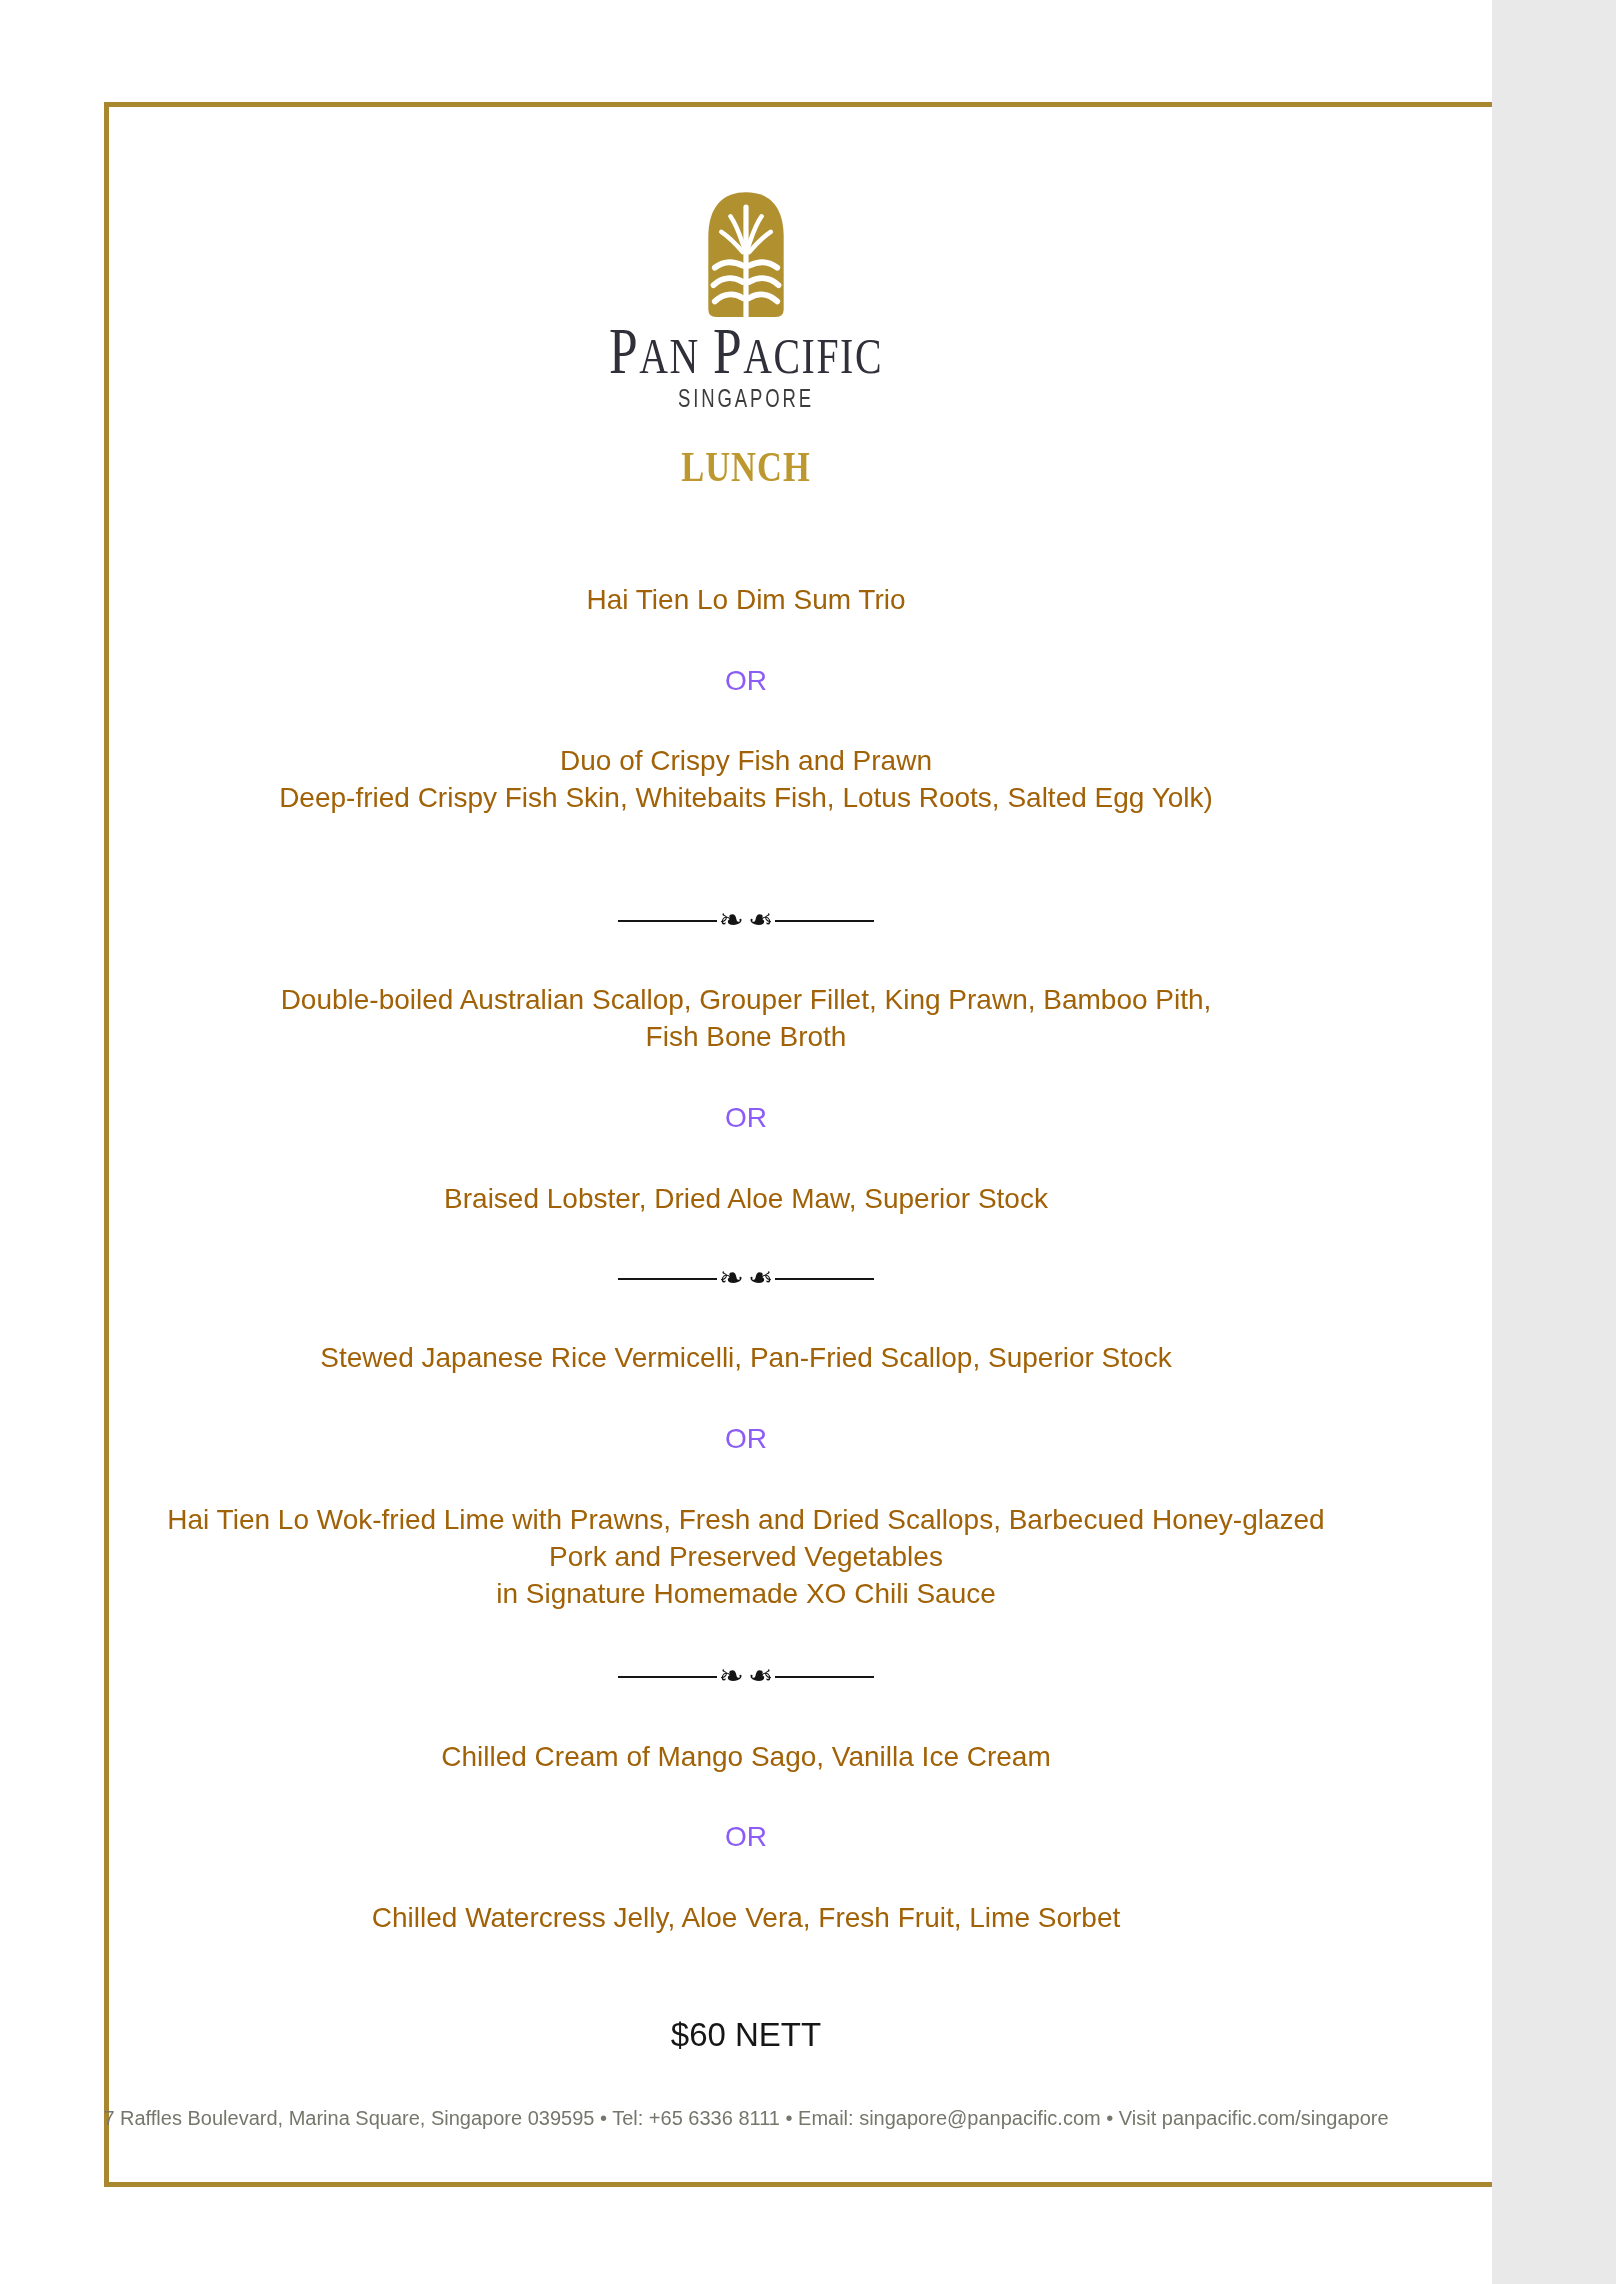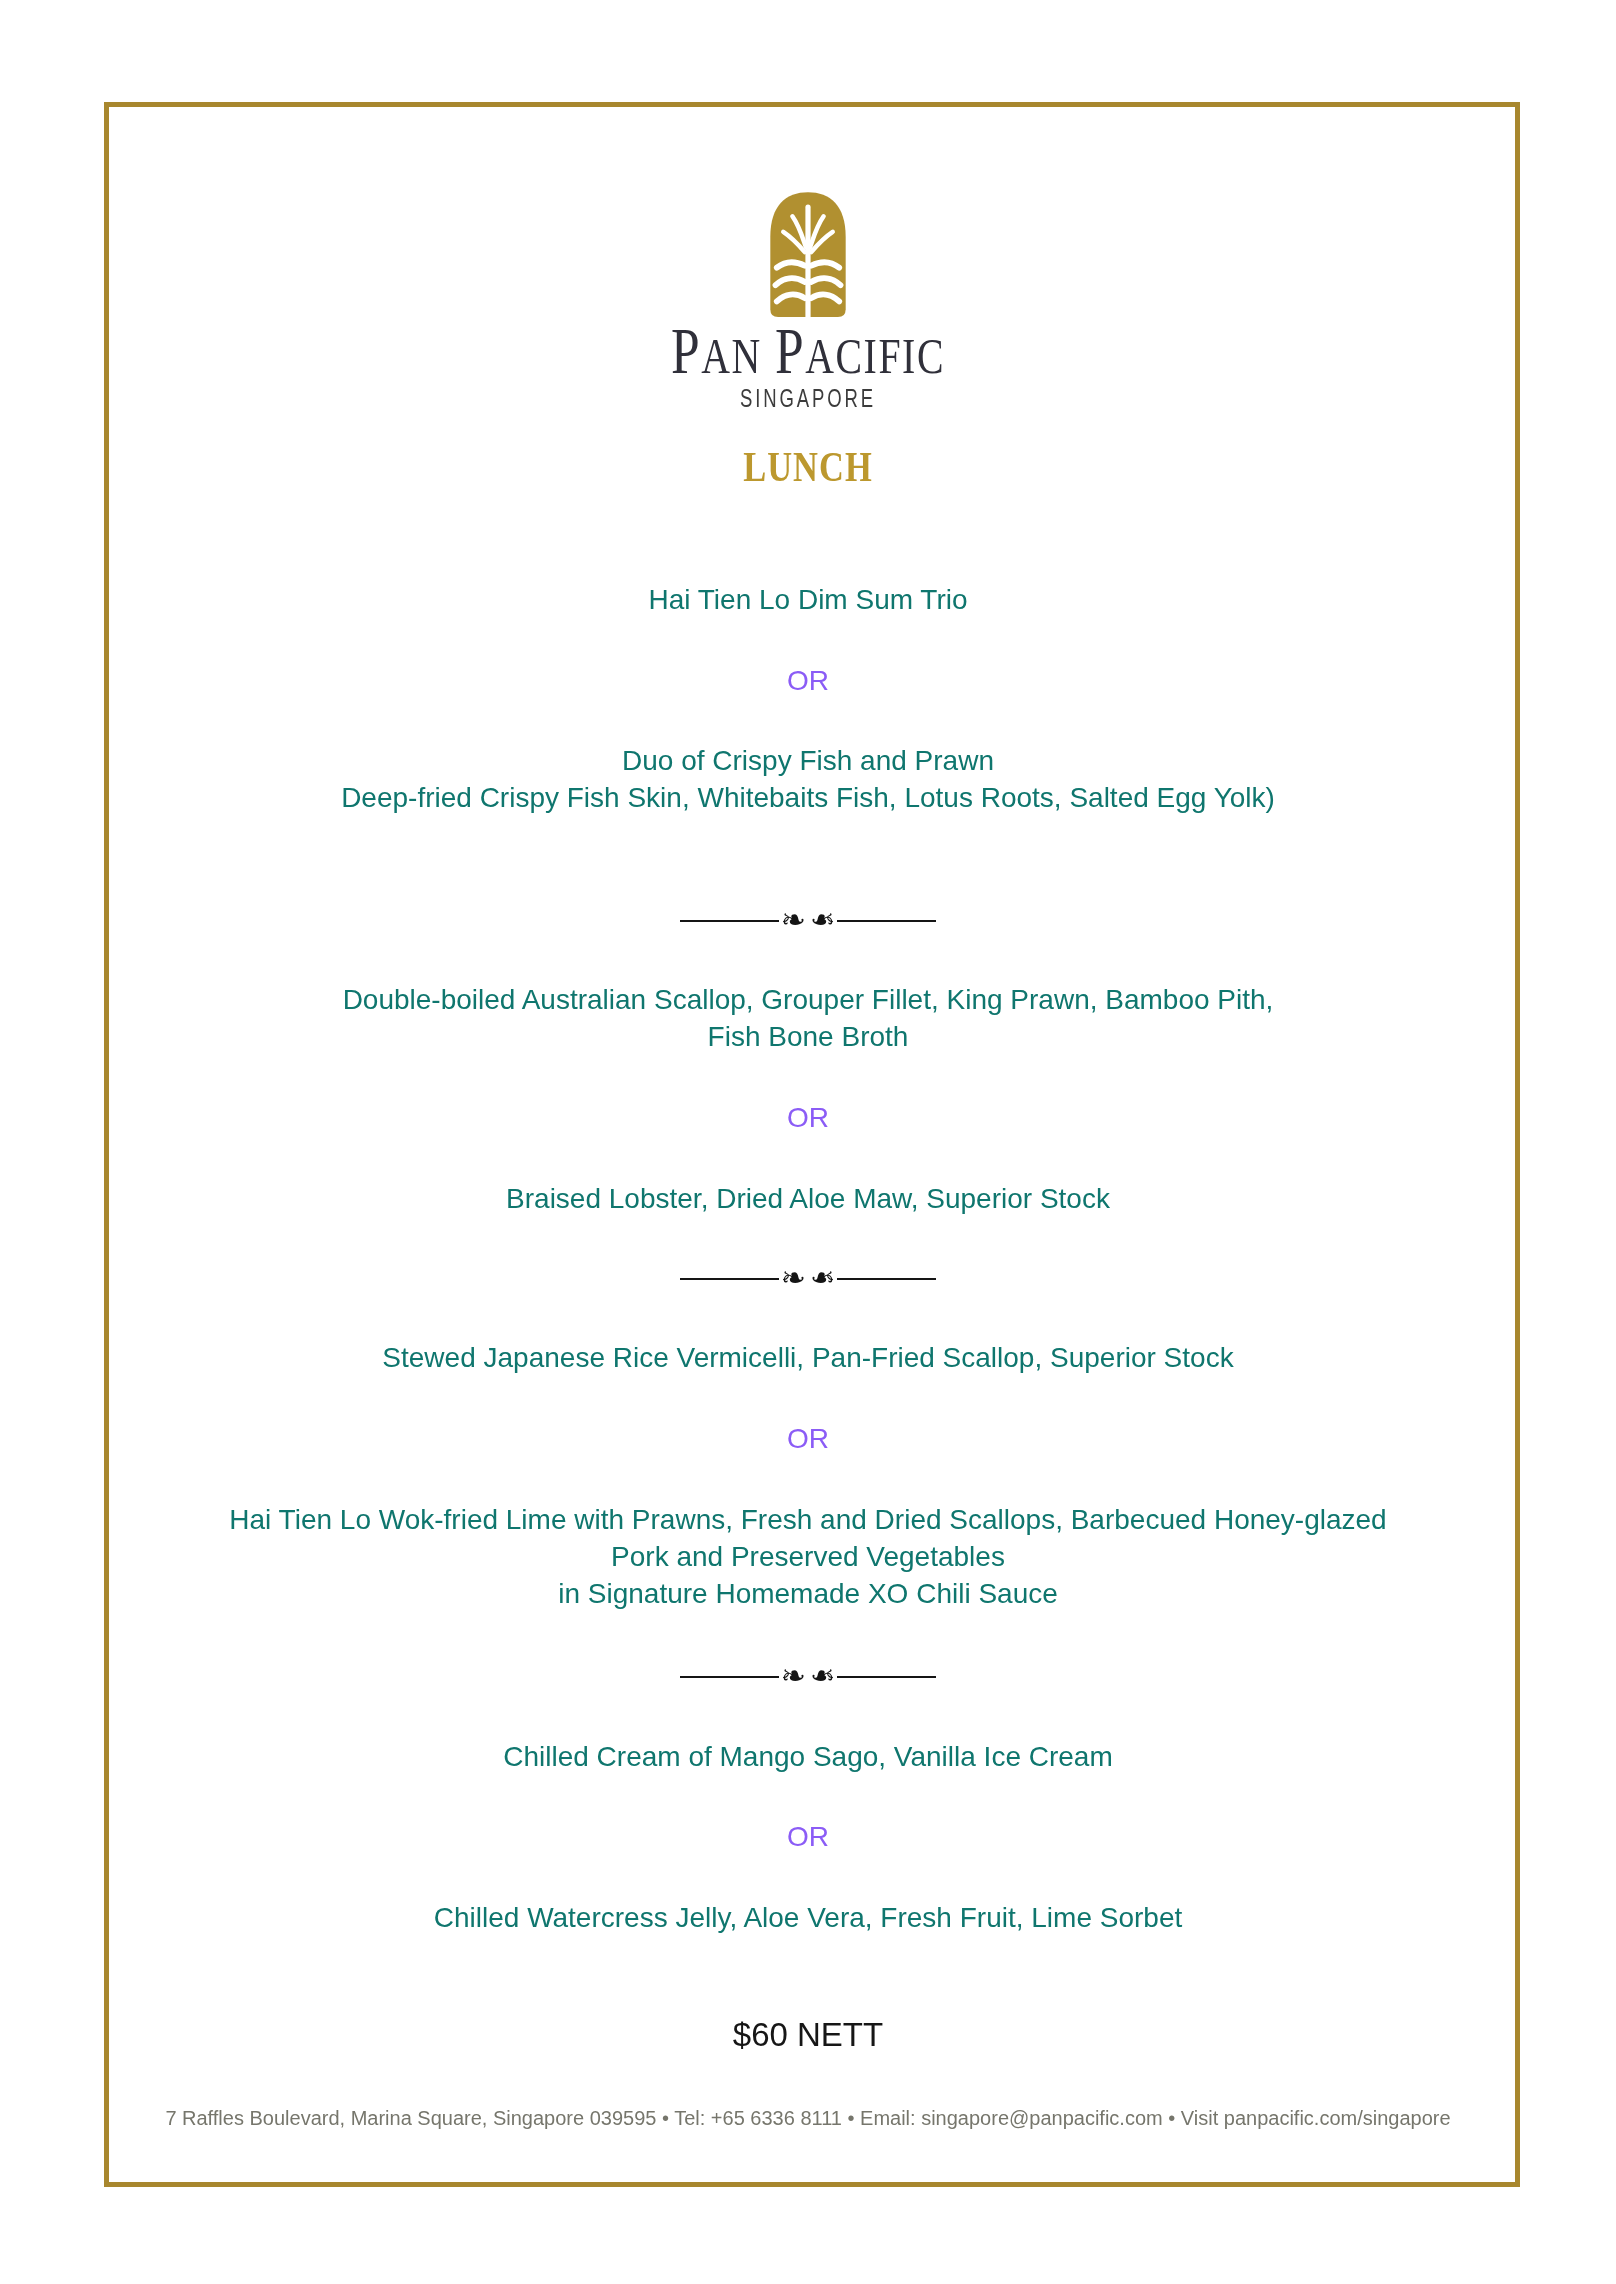--- a/index.html
+++ b/index.html
@@ -1,18 +1,18 @@
 <!DOCTYPE html>
 <html style="font-size:10.4px"><head>
 <meta charset="utf-8">
 <style>
   html,body{margin:0;padding:0;background:#e9e9e9;}
   .page{
     position:relative;
-    width:1616px;height:2284px;
+    width:1492px;height:2284px;
     background:#ffffff;
     font-family:"Liberation Sans", sans-serif;
     color:#1d1d1d;
     overflow:hidden;
   }
   .frame{
     position:absolute;
     left:104px;top:102px;
     width:1416px;height:2085px;
     box-sizing:border-box;
@@ -43,21 +43,21 @@
   .menu-title{
     top:446px;line-height:1;
     font-family:"Liberation Serif", serif;
     font-weight:bold;
     font-size:42px;
     letter-spacing:1.3px;
     color:#bc982e;
     transform:scaleX(0.82);transform-origin:50% 50%;
     white-space:nowrap;
   }
-  .mline{font-size:28px;line-height:37px;color:#0f766e;}
+  .mline{font-size:28px;line-height:37px;color:#a16207;}
   .or{font-size:28px;line-height:37px;color:#8b5cf6;}
   .price{font-size:33px;line-height:39px;color:#161616;}
   .divider{
     position:absolute;left:0;width:100%;height:29px;
     display:flex;align-items:center;justify-content:center;
   }
   .divider .rule{width:99px;height:2px;background:#151515;}
   .divider .orn{
     display:inline-block;
     font-size:30px;line-height:29px;

